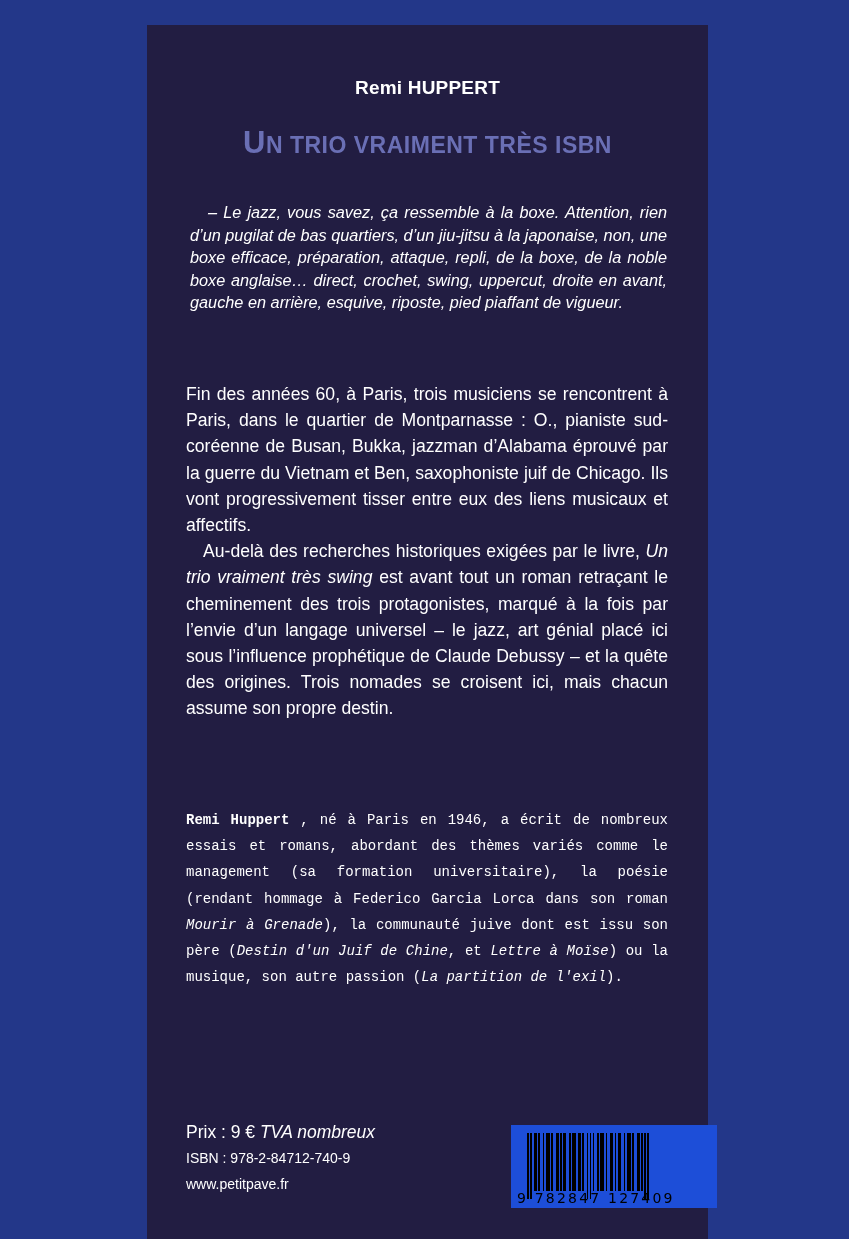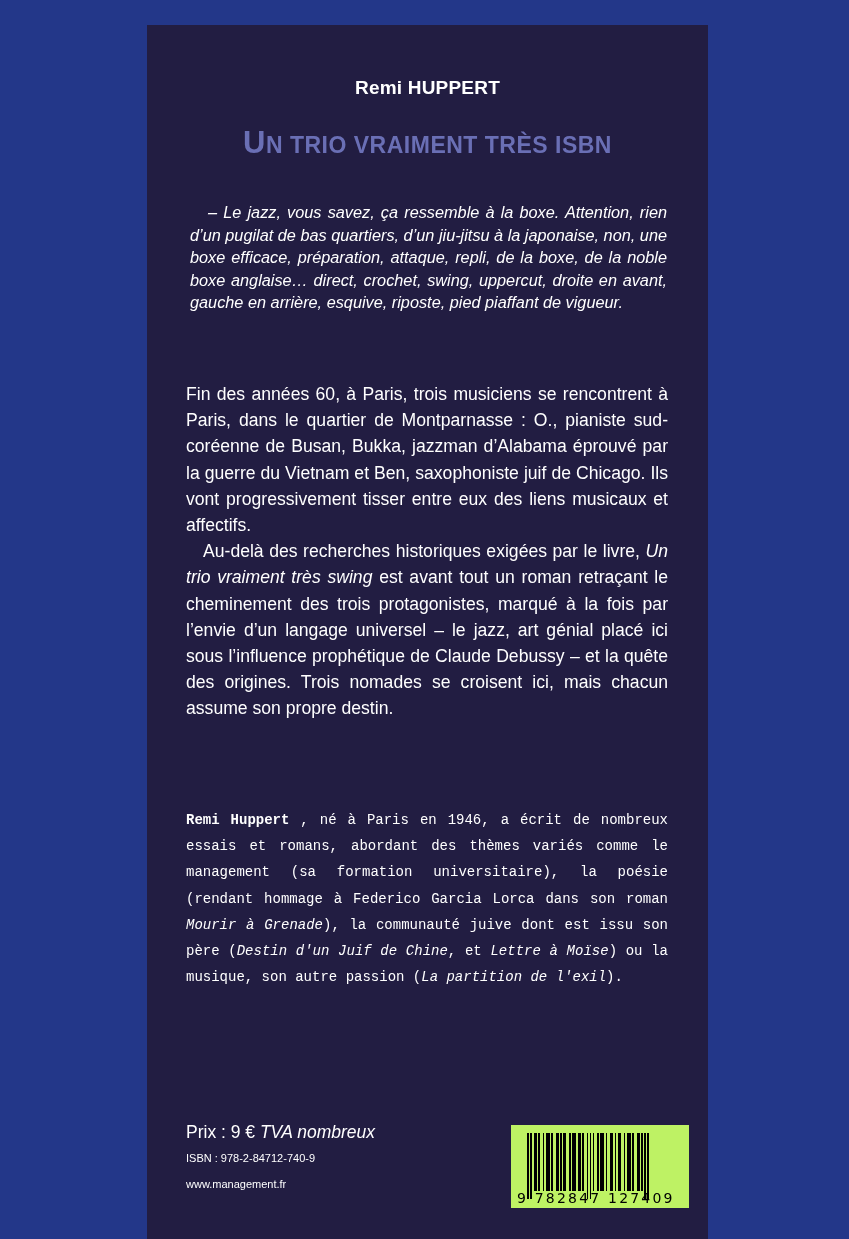--- a/index.html
+++ b/index.html
@@ -46,24 +46,24 @@
       font-size: 14px; line-height: 26.2px; text-align: justify;
       text-indent: 0;
       font-family: Liberation Mono, monospace;
     }
     .bio b { font-weight: bold; }
     .info {
       position: absolute; left: 39px; top: 1094px;
       font-family: "Liberation Sans", sans-serif;
     }
     .info .price { font-size: 17.5px; line-height: 26px; }
-    .info .line { font-size: 11px; line-height: 26px; }
+    .info .line { font-size: 14px; line-height: 26px; }
     .barcode {
-      position: absolute; left: 364px; top: 1100px; width: 178px; height: 83px;
-      background: #bef264;
+      position: absolute; left: 364px; top: 1100px; width: 206px; height: 83px;
+      background: #1d4ed8;
     }
     .bars {
       position: absolute; left: 16px; top: 8px; width: 156px; height: 58px;
       display: flex; align-items: flex-start;
     }
     .bars span { display: block; background: #000; height: 58px; }
     .bars span.gap { background: transparent; }
     .bars span.guard { height: 66px; }
     .bc-digits {
       position: absolute; left: 6px; bottom: 2px; width: 176px;
@@ -87,21 +87,21 @@
   <div class="synopsis">
     <p class="first">Fin des années 60, à Paris, trois musiciens se rencontrent à Paris, dans le quartier de Montparnasse : O., pianiste sud-coréenne de Busan, Bukka, jazzman d’Alabama éprouvé par la guerre du Vietnam et Ben, saxophoniste juif de Chicago. Ils vont progressivement tisser entre eux des liens musicaux et affectifs.</p>
     <p class="indent"><span>Au-delà des recherches historiques exigées par le livre, </span><em>Un trio vraiment très swing</em><span> est avant tout un roman retraçant le cheminement des trois protagonistes, marqué à la fois par l’envie d’un langage universel – le jazz, art génial placé ici sous l’influence prophétique de Claude Debussy – et la quête des origines. Trois nomades se croisent ici, mais chacun assume son propre destin.</span></p>
   </div>
 
   <div class="bio"><b>Remi Huppert</b><span> , né à Paris en 1946, a écrit de nombreux essais et romans, abordant des thèmes variés comme le management (sa formation universitaire), la poésie (rendant hommage à Federico Garcia Lorca dans son roman </span><em>Mourir à Grenade</em><span>), la communauté juive dont est issu son père (</span><em>Destin d'un Juif de Chine</em><span>, et </span><em>Lettre à Moïse</em><span>) ou la musique, son autre passion (</span><em>La partition de l'exil</em><span>).</span></div>
 
   <div class="info">
     <div class="price"><span>Prix : 9 € </span><em>TVA nombreux</em></div>
     <div class="line">ISBN : 978-2-84712-740-9</div>
-    <div class="line">www.management.fr</div>
+    <div class="line">www.petitpave.fr</div>
   </div>
 
   <div class="barcode">
     <div class="bars">
       <span class="guard" style="width:1.5px"></span>
         <span class="gap" style="width:1.5px"></span>
         <span class="guard" style="width:1.5px"></span>
         <span class="gap" style="width:2px"></span>
       <span style="width:3px"></span>
         <span class="gap" style="width:1.5px"></span>

